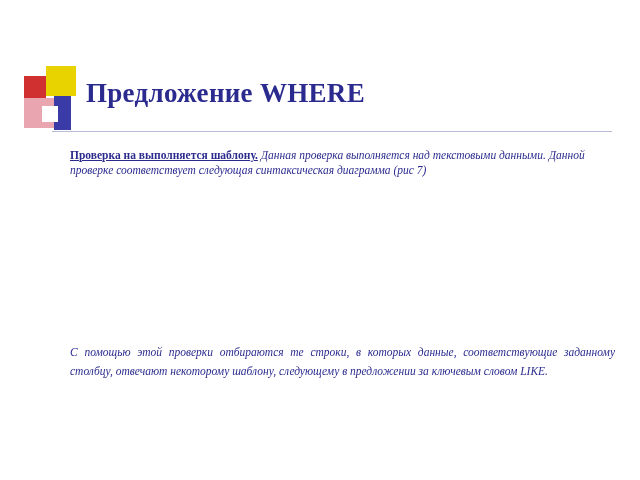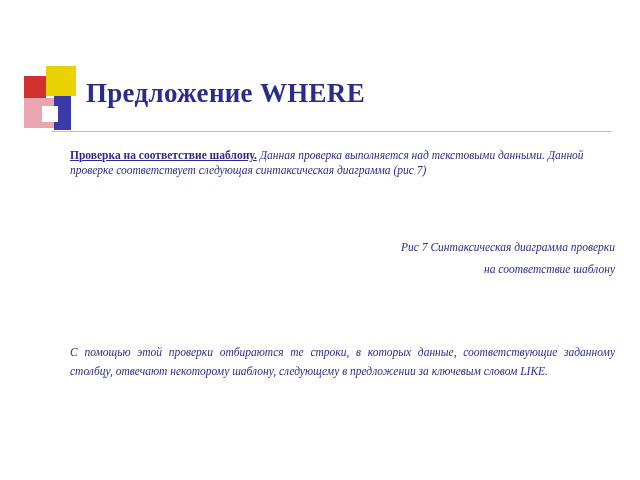--- a/index.html
+++ b/index.html
@@ -152,25 +152,21 @@
     <div class="sq sq-yellow"></div>
     <div class="sq sq-pink"></div>
     <div class="sq sq-blue"></div>
     <div class="sq sq-white"></div>
   </div>
 
   <div class="title">Предложение WHERE</div>
   <div class="title-rule"></div>
 
   <div class="body-area">
-    <p class="para lead"><b>Проверка на соответствие шаблону.</b><span> Данная проверка выполняется над текстовыми данными. Данной проверке соответствует следующая синтаксическая диаграмма (рис 7)</span></p>
+    <p class="para lead"><b>Проверка на выполняется шаблону.</b><span> Данная проверка выполняется над текстовыми данными. Данной проверке соответствует следующая синтаксическая диаграмма (рис 7)</span></p>
   </div>
 
   <div class="diagram-placeholder"></div>
 
-  <div class="caption-block">
-    <div>Рис 7 Синтаксическая диаграмма проверки</div>
-    <div>на соответствие шаблону</div>
-  </div>
 
   <div class="closing">С помощью этой проверки отбираются те строки, в которых данные, соответствующие заданному столбцу, отвечают некоторому шаблону, следующему в предложении за ключевым словом LIKE.</div>
 
 </div>
 
 </body></html>

